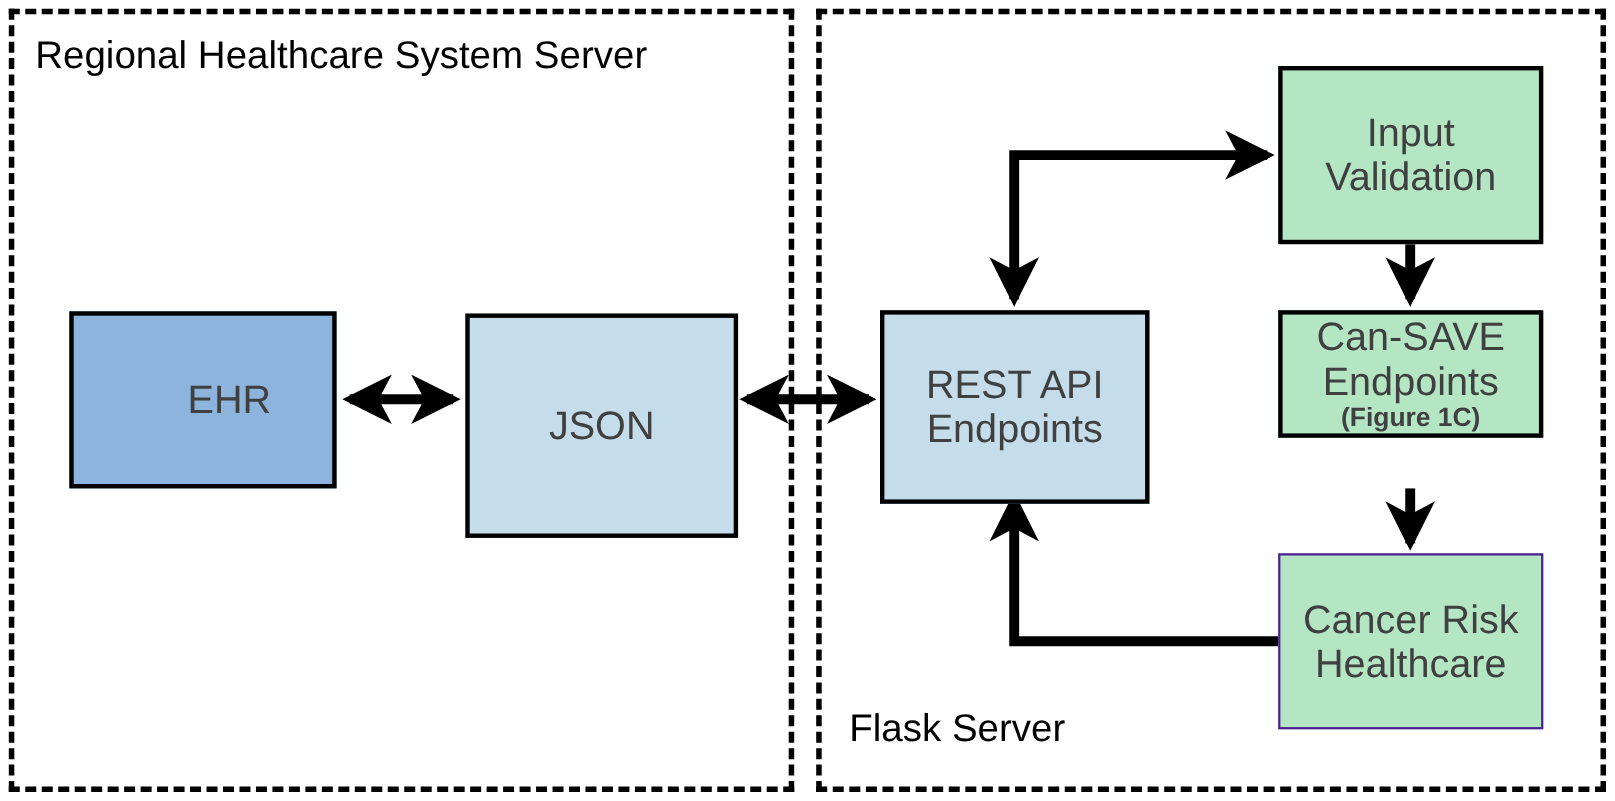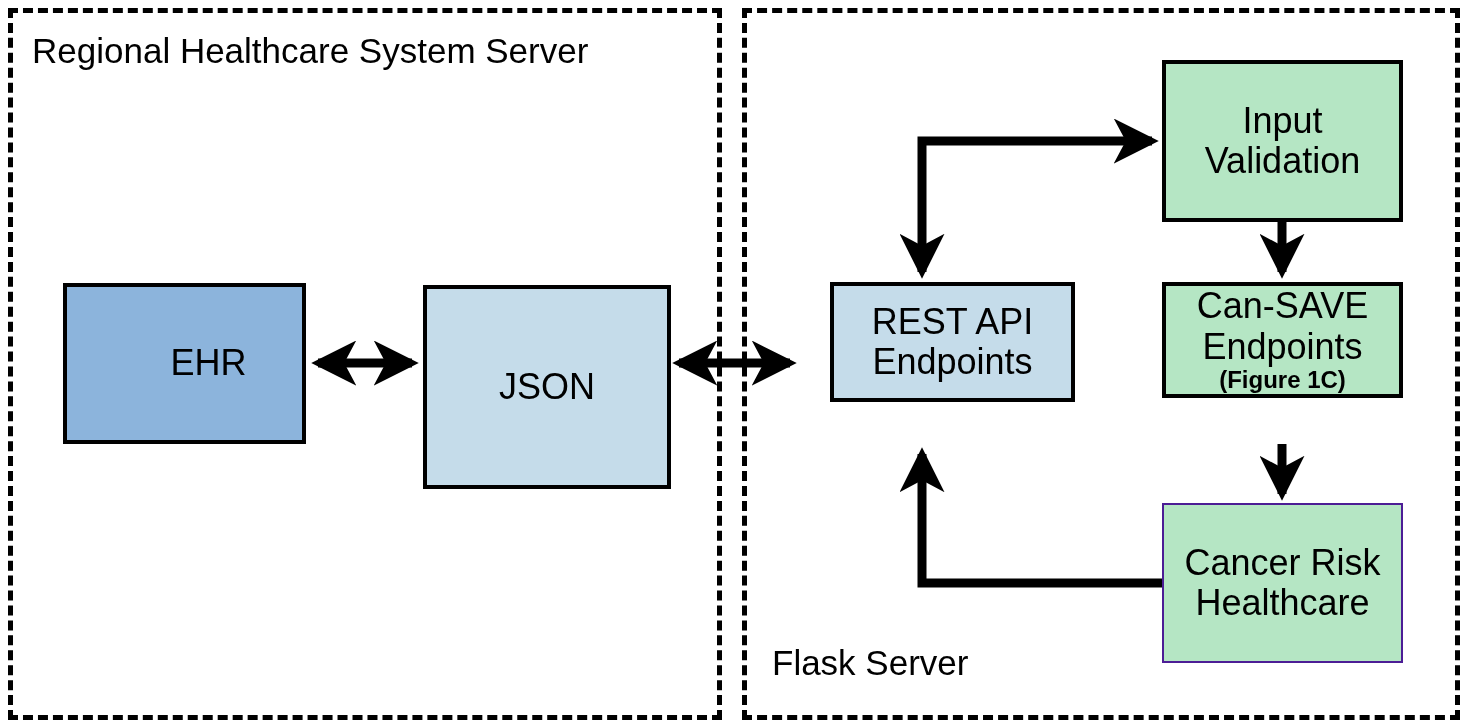--- a/index.html
+++ b/index.html
@@ -34,21 +34,21 @@
   }
 
   
   .node {
     position: absolute;
     box-sizing: border-box;
     display: flex;
     align-items: center;
     justify-content: center;
     text-align: center;
-    color: #000000;
+    color: #404040;
     font-size: 36px;
     line-height: 1.12;
     border: 4px solid #000000;
   }
   .node .label-lines { padding: 0 6px; }
   .node .sub {
     display: block;
     font-size: 24px;
     font-weight: bold;
   }
@@ -116,21 +116,21 @@
   </svg>
 
   <div class="node node-ehr" style="left:63px; top:283px; width:243px; height:161px;padding-left:48px;">
     <span class="label-lines">EHR</span>
   </div>
 
   <div class="node node-json" style="left:423px; top:285px; width:248px; height:204px;">
     <span class="label-lines">JSON</span>
   </div>
 
-  <div class="node node-rest" style="left:800px; top:282px; width:245px; height:120px;margin-left:30px;">
+  <div class="node node-rest" style="left:800px; top:282px; width:245px; height:176px;">
     <span class="label-lines">
       <span>REST API</span><br>
       <span>Endpoints</span>
     </span>
   </div>
 
   <div class="node node-green" style="left:1162px; top:60px; width:241px; height:162px;">
     <span class="label-lines">
       <span>Input</span><br>
       <span>Validation</span>

